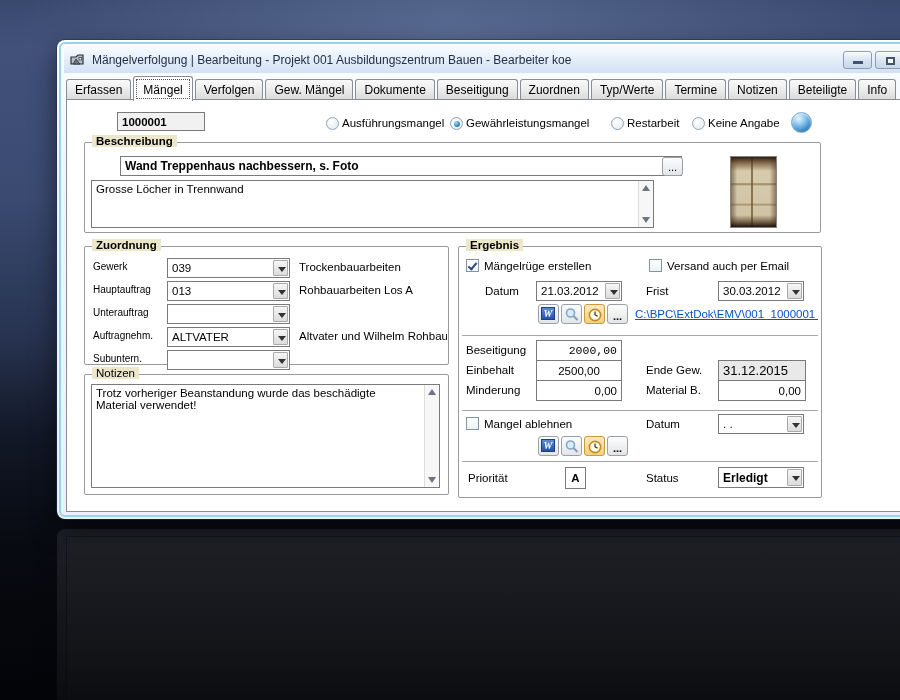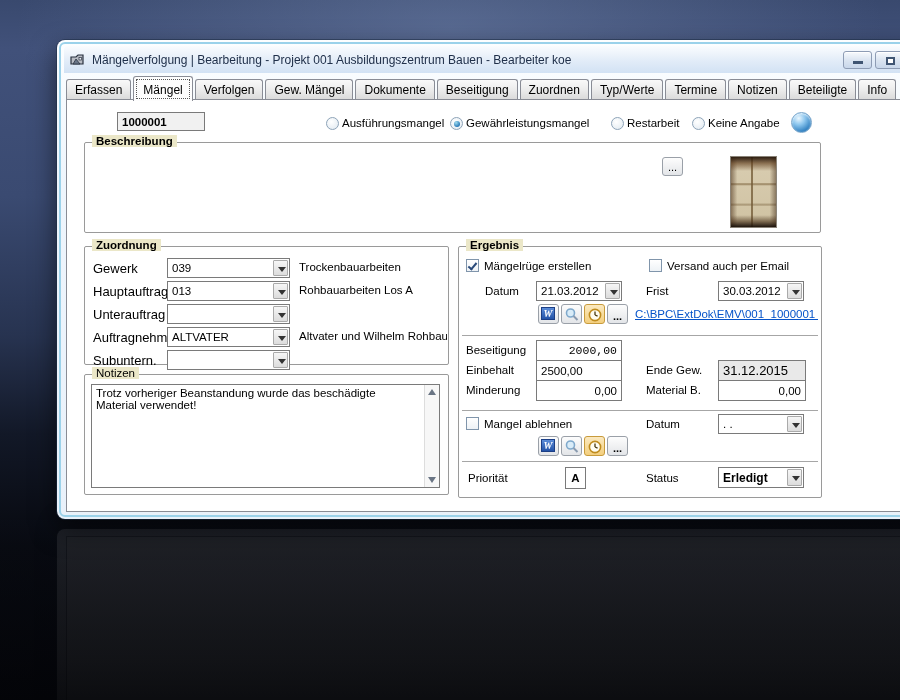--- a/index.html
+++ b/index.html
@@ -84,21 +84,21 @@
     background:
       linear-gradient(180deg, rgba(38,22,10,.95) 0%, rgba(96,62,30,.65) 9%, rgba(0,0,0,0) 20%),
       linear-gradient(0deg, rgba(22,13,7,.95) 0%, rgba(70,47,24,.6) 8%, rgba(0,0,0,0) 17%),
       linear-gradient(90deg, rgba(74,48,26,.55) 0%, rgba(0,0,0,0) 14%, rgba(0,0,0,0) 86%, rgba(64,42,24,.5) 100%),
       linear-gradient(90deg, rgba(0,0,0,0) 44%, rgba(112,88,52,.75) 45%, rgba(112,88,52,.75) 48%, rgba(0,0,0,0) 49%),
       linear-gradient(180deg, rgba(0,0,0,0) 37%, rgba(125,100,62,.55) 38%, rgba(125,100,62,.55) 40%, rgba(0,0,0,0) 41%),
       linear-gradient(180deg, rgba(0,0,0,0) 66%, rgba(118,94,58,.4) 67%, rgba(118,94,58,.4) 69%, rgba(0,0,0,0) 70%),
       linear-gradient(180deg,#d9cdb1,#cfc2a2); }
 
   #grp-zuordnung { left:17px; top:146px; width:365px; height:119px; }
-  .zrow-label { position:absolute; left:8px; font-size:13px; white-space:nowrap; }
+  .zrow-label { position:absolute; left:8px; font-size:10px; white-space:nowrap; }
   .combo { position:absolute; height:20px; border:1px solid #7a7a7a; background:#fff; }
   .combo input { position:absolute; left:0; top:0; width:calc(100% - 17px); height:100%; border:none; outline:none;
     font-family:inherit; font-size:11.5px; padding:0 4px; background:transparent; }
   .combo .cbtn { position:absolute; right:1px; top:1px; bottom:1px; width:15px; cursor:pointer;
     background:linear-gradient(180deg,#f6f6f6,#dcdcdc); border:1px solid #aaa; border-radius:1px; }
   .combo .cbtn::after { content:""; position:absolute; left:3.5px; top:6px; width:0; height:0;
     border-left:4px solid transparent; border-right:4px solid transparent; border-top:5px solid #333; }
   .zdesc { position:absolute; left:214px; font-size:11.5px; white-space:nowrap; overflow:hidden; width:148px; }
 
   #grp-notizen { left:17px; top:274px; width:365px; height:121px; }
@@ -194,21 +194,31 @@
       <span class="rlabel" style="left:399px">Gewährleistungsmangel</span>
       <span class="radio" style="left:544px"></span>
       <span class="rlabel" style="left:560px">Restarbeit</span>
       <span class="radio" style="left:625px"></span>
       <span class="rlabel" style="left:641px">Keine Angabe</span>
 
       <span class="round-btn"></span>
 
       <div class="group" id="grp-beschreibung">
         <span class="glabel">Beschreibung</span>
+        <div id="desc-title">
+          <input class="field" value="Wand Treppenhaus nachbessern, s. Foto" style="">
+        </div>
         <span class="sq-btn" id="desc-more">...</span>
+        <div class="textbox" id="desc-box">
+          <textarea style="">Grosse Löcher in Trennwand</textarea>
+          <span class="vscroll">
+            <span class="sarrow up"></span>
+            <span class="sarrow down"></span>
+          </span>
+        </div>
         <div class="photo"></div>
       </div>
 
       <div class="group" id="grp-zuordnung">
         <span class="glabel">Zuordnung</span>
 
         <span class="zrow-label" style="top:14px">Gewerk</span>
         <div class="combo" style="left:82px; top:11px; width:123px;">
           <input value="039" style="">
             <span class="cbtn"></span>
@@ -296,21 +306,21 @@
         <span class="linkpath">C:\BPC\ExtDok\EMV\001_1000001_I</span>
 
         <span class="sep" style="top:88px"></span>
 
         <span class="elabel" style="left:7px; top:97px">Beseitigung</span>
         <div class="field" style="position:absolute; left:77px; top:93px; width:86px; height:21px;font-family:Liberation Mono, monospace;">
           <input class="amount" style="border: none; height: 100%; width: 100%; outline: none; font-size: 11.5px; font-family: inherit; text-align: right;" value="2000,00">
         </div>
         <span class="elabel" style="left:7px; top:117px">Einbehalt</span>
         <div class="field" style="position:absolute; left:77px; top:113px; width:86px; height:21px;">
-          <input class="amount" style="border: none; height: 100%; width: 100%; outline: none; font-size: 11.5px; font-family: inherit; text-align: left;" value="2500,00">
+          <input class="amount" style="border: none; height: 100%; width: 100%; outline: none; font-size: 11.5px; font-family: inherit; text-align: center;" value="2500,00">
         </div>
         <span class="elabel" style="left:7px; top:137px">Minderung</span>
         <div class="field" style="position:absolute; left:77px; top:133px; width:86px; height:21px;">
           <input class="amount" style="border: none; height: 100%; width: 100%; outline: none; font-size: 11.5px; font-family: inherit; text-align: right;" value="0,00">
         </div>
 
         <span class="elabel" style="left:187px; top:117px">Ende Gew.</span>
         <div class="field ro" style="position:absolute; left:259px; top:113px; width:88px; height:21px;">
           <input style="border: none; height: 100%; width: 100%; outline: none; font-size: 13px; font-family: inherit; background: transparent;" readonly="" value="31.12.2015">
         </div>

